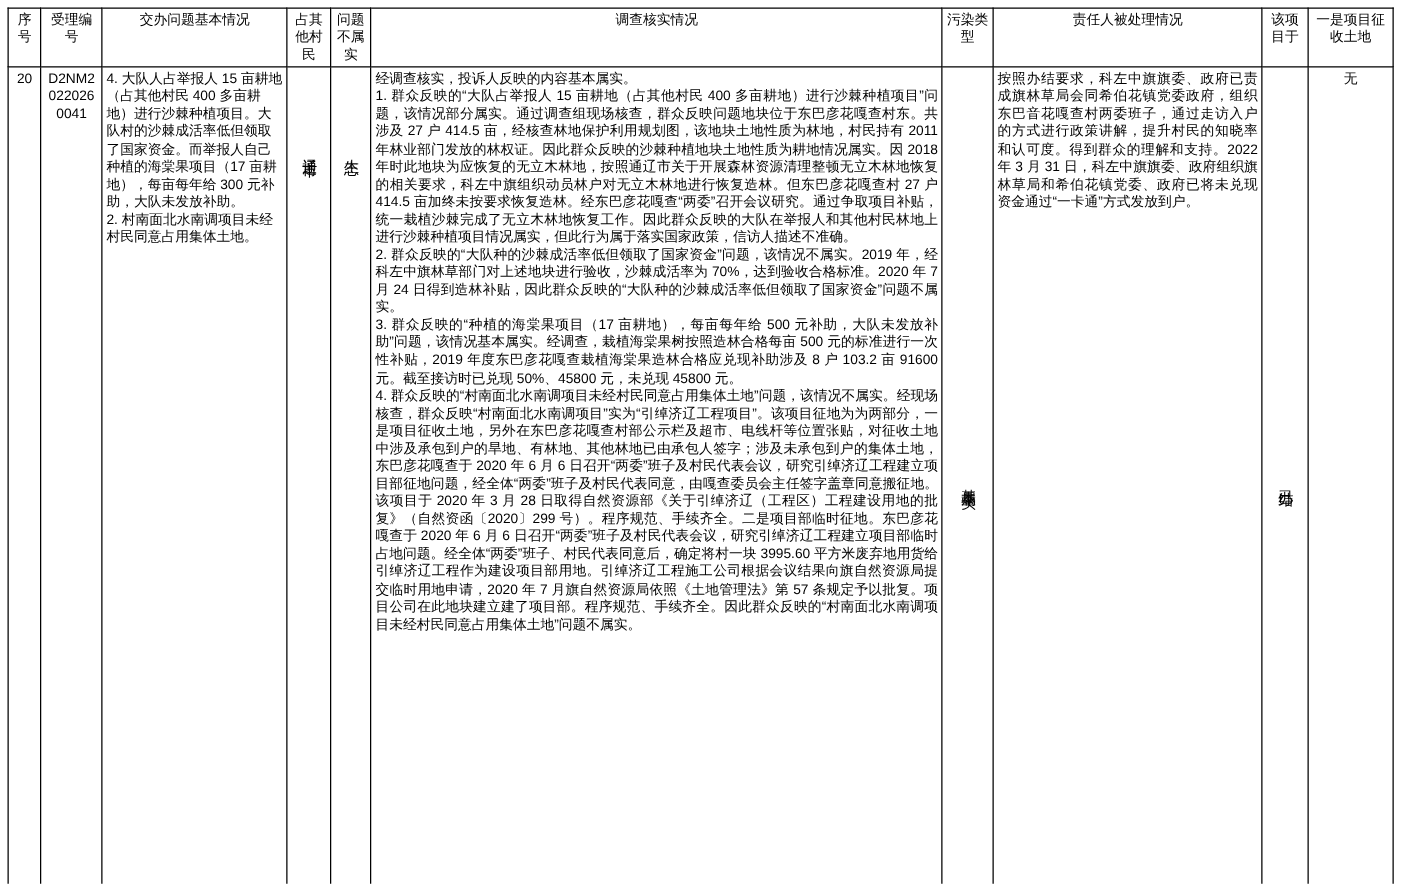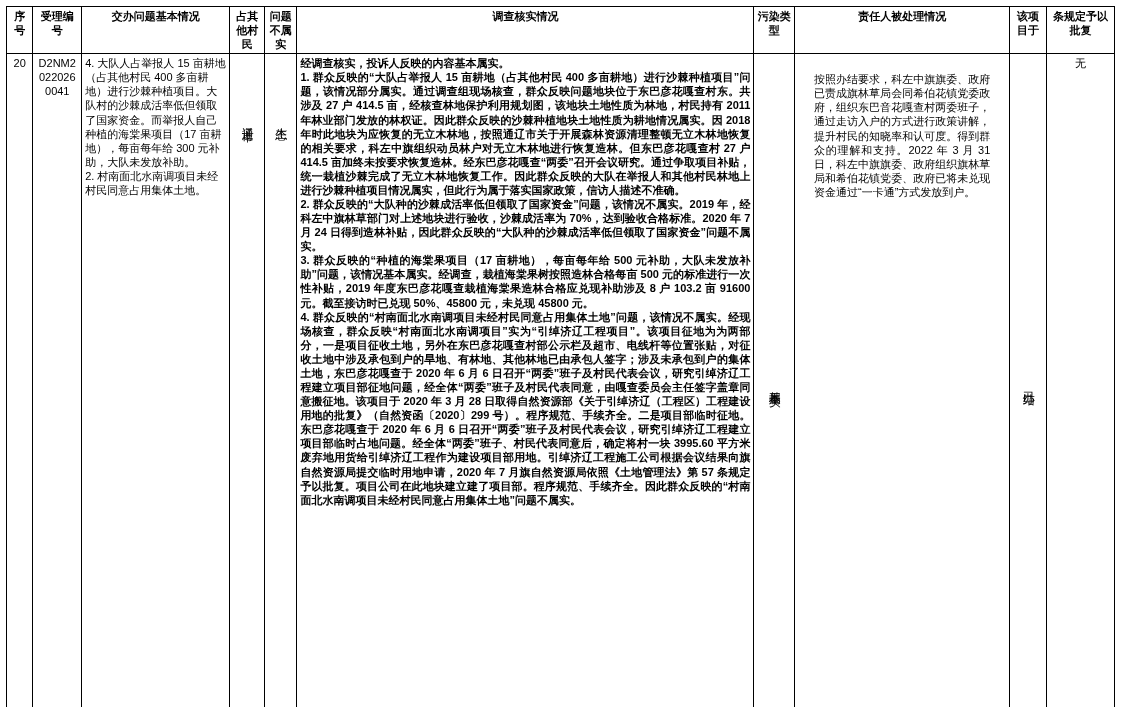--- a/index.html
+++ b/index.html
@@ -28,21 +28,21 @@
   }
   table.report td, table.report th {
     border: 1px solid #000000;
     vertical-align: top;
     padding: 2px 3px;
     font-size: 11px;
     line-height: 1.28;
   }
   thead th {
     vertical-align: middle;
-    font-weight: bold;
+    font-weight: normal;
     font-size: 13px;
     height: 42px;
     padding: 2px 1px;
     line-height: 1.25;
   }
   
   col.c-seq      { width: 26px; }
   col.c-code     { width: 48px; }
   col.c-basic    { width: 146px; }
   col.c-region   { width: 34px; }
@@ -88,28 +88,28 @@
     line-height: 1.4;
     vertical-align: middle;
   }
   .basic-cell p { margin: 0; }
   .verify-cell {
     font-size: 10.5px;
     line-height: 1.35;
     vertical-align: middle;
     text-align: justify;
   }
-  .verify-cell p { margin: 0; font-weight: bold; }
+  .verify-cell p { margin: 0; }
   .handle-cell {
     font-size: 10.5px;
     line-height: 1.45;
     vertical-align: middle;
     text-align: justify;
   }
-  .handle-cell p { margin: 16px; }
+  .handle-cell p { margin: 0; }
   .row-main td { height: 655px; }
   .vwrap {
     display: flex;
     justify-content: center;
     align-items: flex-start;
     height: 100%;
     padding-top: 62px;
     box-sizing: border-box;
   }
   .vwrap-mid {
@@ -141,21 +141,21 @@
       <tr>
         <th>序号</th>
         <th>受理编号</th>
         <th>交办问题基本情况</th>
         <th>占其他村民</th>
         <th>问题不属实</th>
         <th>调查核实情况</th>
         <th>污染类型</th>
         <th>责任人被处理情况</th>
         <th>该项目于</th>
-        <th>条规定予以批复</th>
+        <th>一是项目征收土地</th>
       </tr>
     </thead>
     <tbody>
       <tr class="row-main">
         <td class="seq-cell">20</td>
         <td class="code-cell">D2NM2022026 0041</td>
         <td class="basic-cell">
           <p>4. 大队人占举报人 15 亩耕地（占其他村民 400 多亩耕地）进行沙棘种植项目。大队村的沙棘成活率低但领取了国家资金。而举报人自己种植的海棠果项目（17 亩耕地），每亩每年给 300 元补助，大队未发放补助。</p>
           <p>2. 村南面北水南调项目未经村民同意占用集体土地。</p>
         </td>

